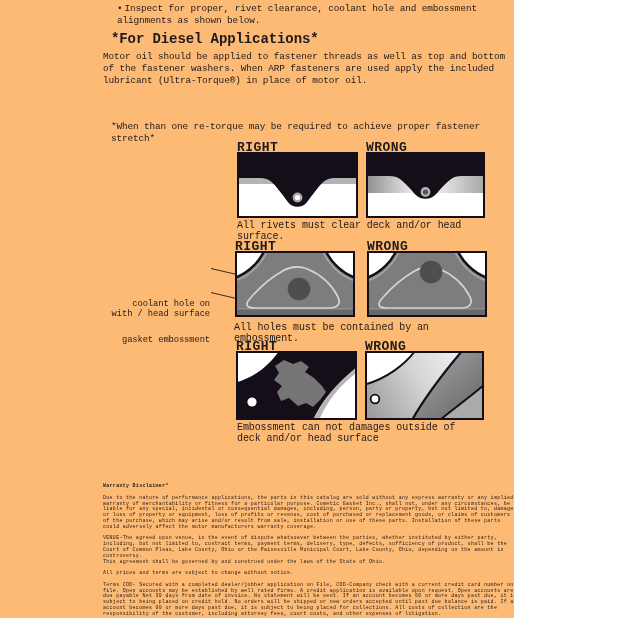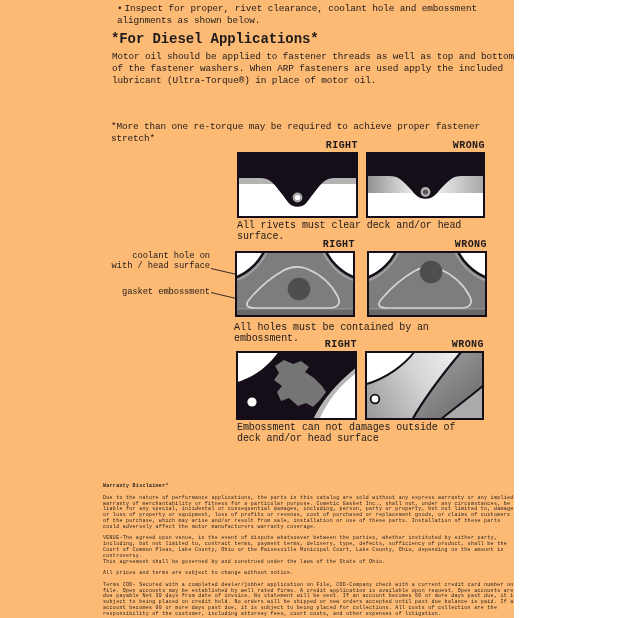--- a/index.html
+++ b/index.html
@@ -2,41 +2,41 @@
 <html><head>
 <meta charset="utf-8">
 <style>
   html,body{margin:0;padding:0;background:#fff;}
   .page{position:relative;width:514px;height:618px;background:#fdba74;
         font-family:Liberation Mono, monospace;color:#1e1a1b;overflow:hidden;}
   .abs{position:absolute;}
   .body-text{font-size:9.4px;line-height:12.2px;letter-spacing:-0.12px;}
   .wide{letter-spacing:0.05px;}
   .h1{font-size:14px;font-weight:bold;letter-spacing:-0.1px;}
-  .dlabel{font-size:10px;font-weight:bold;text-align:right;letter-spacing:0.45px;}
+  .dlabel{font-size:13px;font-weight:bold;text-align:left;letter-spacing:0.45px;}
   .caption{font-size:10px;letter-spacing:-0.1px;}
-  .callout{font-size:8.8px;line-height:10.2px;text-align:right;letter-spacing:-0.1px;}
+  .callout{font-size:8.8px;line-height:10.2px;text-align:right;letter-spacing:-0.1px;margin-top:48px;}
   .disc{font-size:4.9px;line-height:5.8px;letter-spacing:0.35px;}
   .disc-h{font-weight:bold;margin:0 0 6px 0;}
   .disc p{margin:0 0 5.8px 0;}
   .disc p.tight{margin:0;}
   svg{display:block;}
 </style>
 </head>
 <body>
 
 <div class="page">
 
   <div class="abs body-text" style="left:117px;top:3px;width:400px;">
     <span>•</span><span style="margin-left:2px;">Inspect for proper, rivet clearance, coolant hole and embossment alignments as shown below.</span>
   </div>
 
   <div class="abs h1" style="left:111px;top:31px;">*For Diesel Applications*</div>
-  <div class="abs body-text" style="left:112px;top:51px;width:410px;">Motor oil should be applied to fastener threads as well as top and bottom of the fastener washers. When ARP fasteners are used apply the included lubricant (Ultra-Torque®) in place of motor oil.</div>
-  <div class="abs body-text" style="left:111px;top:121px;width:410px;">*More than one re-torque may be required to achieve proper fastener stretch*</div>
+  <div class="abs body-text" style="left:103px;top:51px;width:410px;">Motor oil should be applied to fastener threads as well as top and bottom of the fastener washers. When ARP fasteners are used apply the included lubricant (Ultra-Torque®) in place of motor oil.</div>
+  <div class="abs body-text" style="left:111px;top:121px;width:410px;">*When than one re-torque may be required to achieve proper fastener stretch*</div>
 
   <div class="abs dlabel" style="left:237px;top:140px;width:121px;">RIGHT</div>
   <div class="abs dlabel" style="left:366px;top:140px;width:119px;">WRONG</div>
 
   <div class="abs" style="left:237px;top:152px;">
     <svg width="121" height="66" viewBox="0 0 121 66">
       <rect x="0" y="0" width="121" height="66" fill="#ffffff"></rect>
       <rect x="0" y="26" width="121" height="6" fill="#b4b4b4"></rect>
       <path d="M0,0 H121 V26 H98 C87.5,26 84.5,31.5 76.5,41.5 C70,49.5 68.5,54.8 60.5,54.8 C52.5,54.8 51,49.5 44.5,41.5 C36.5,31.5 33.5,26 23,26 H0 Z" fill="#150e18"></path>
       <circle cx="60.5" cy="45.5" r="4.9" fill="#a9a9a9"></circle>

